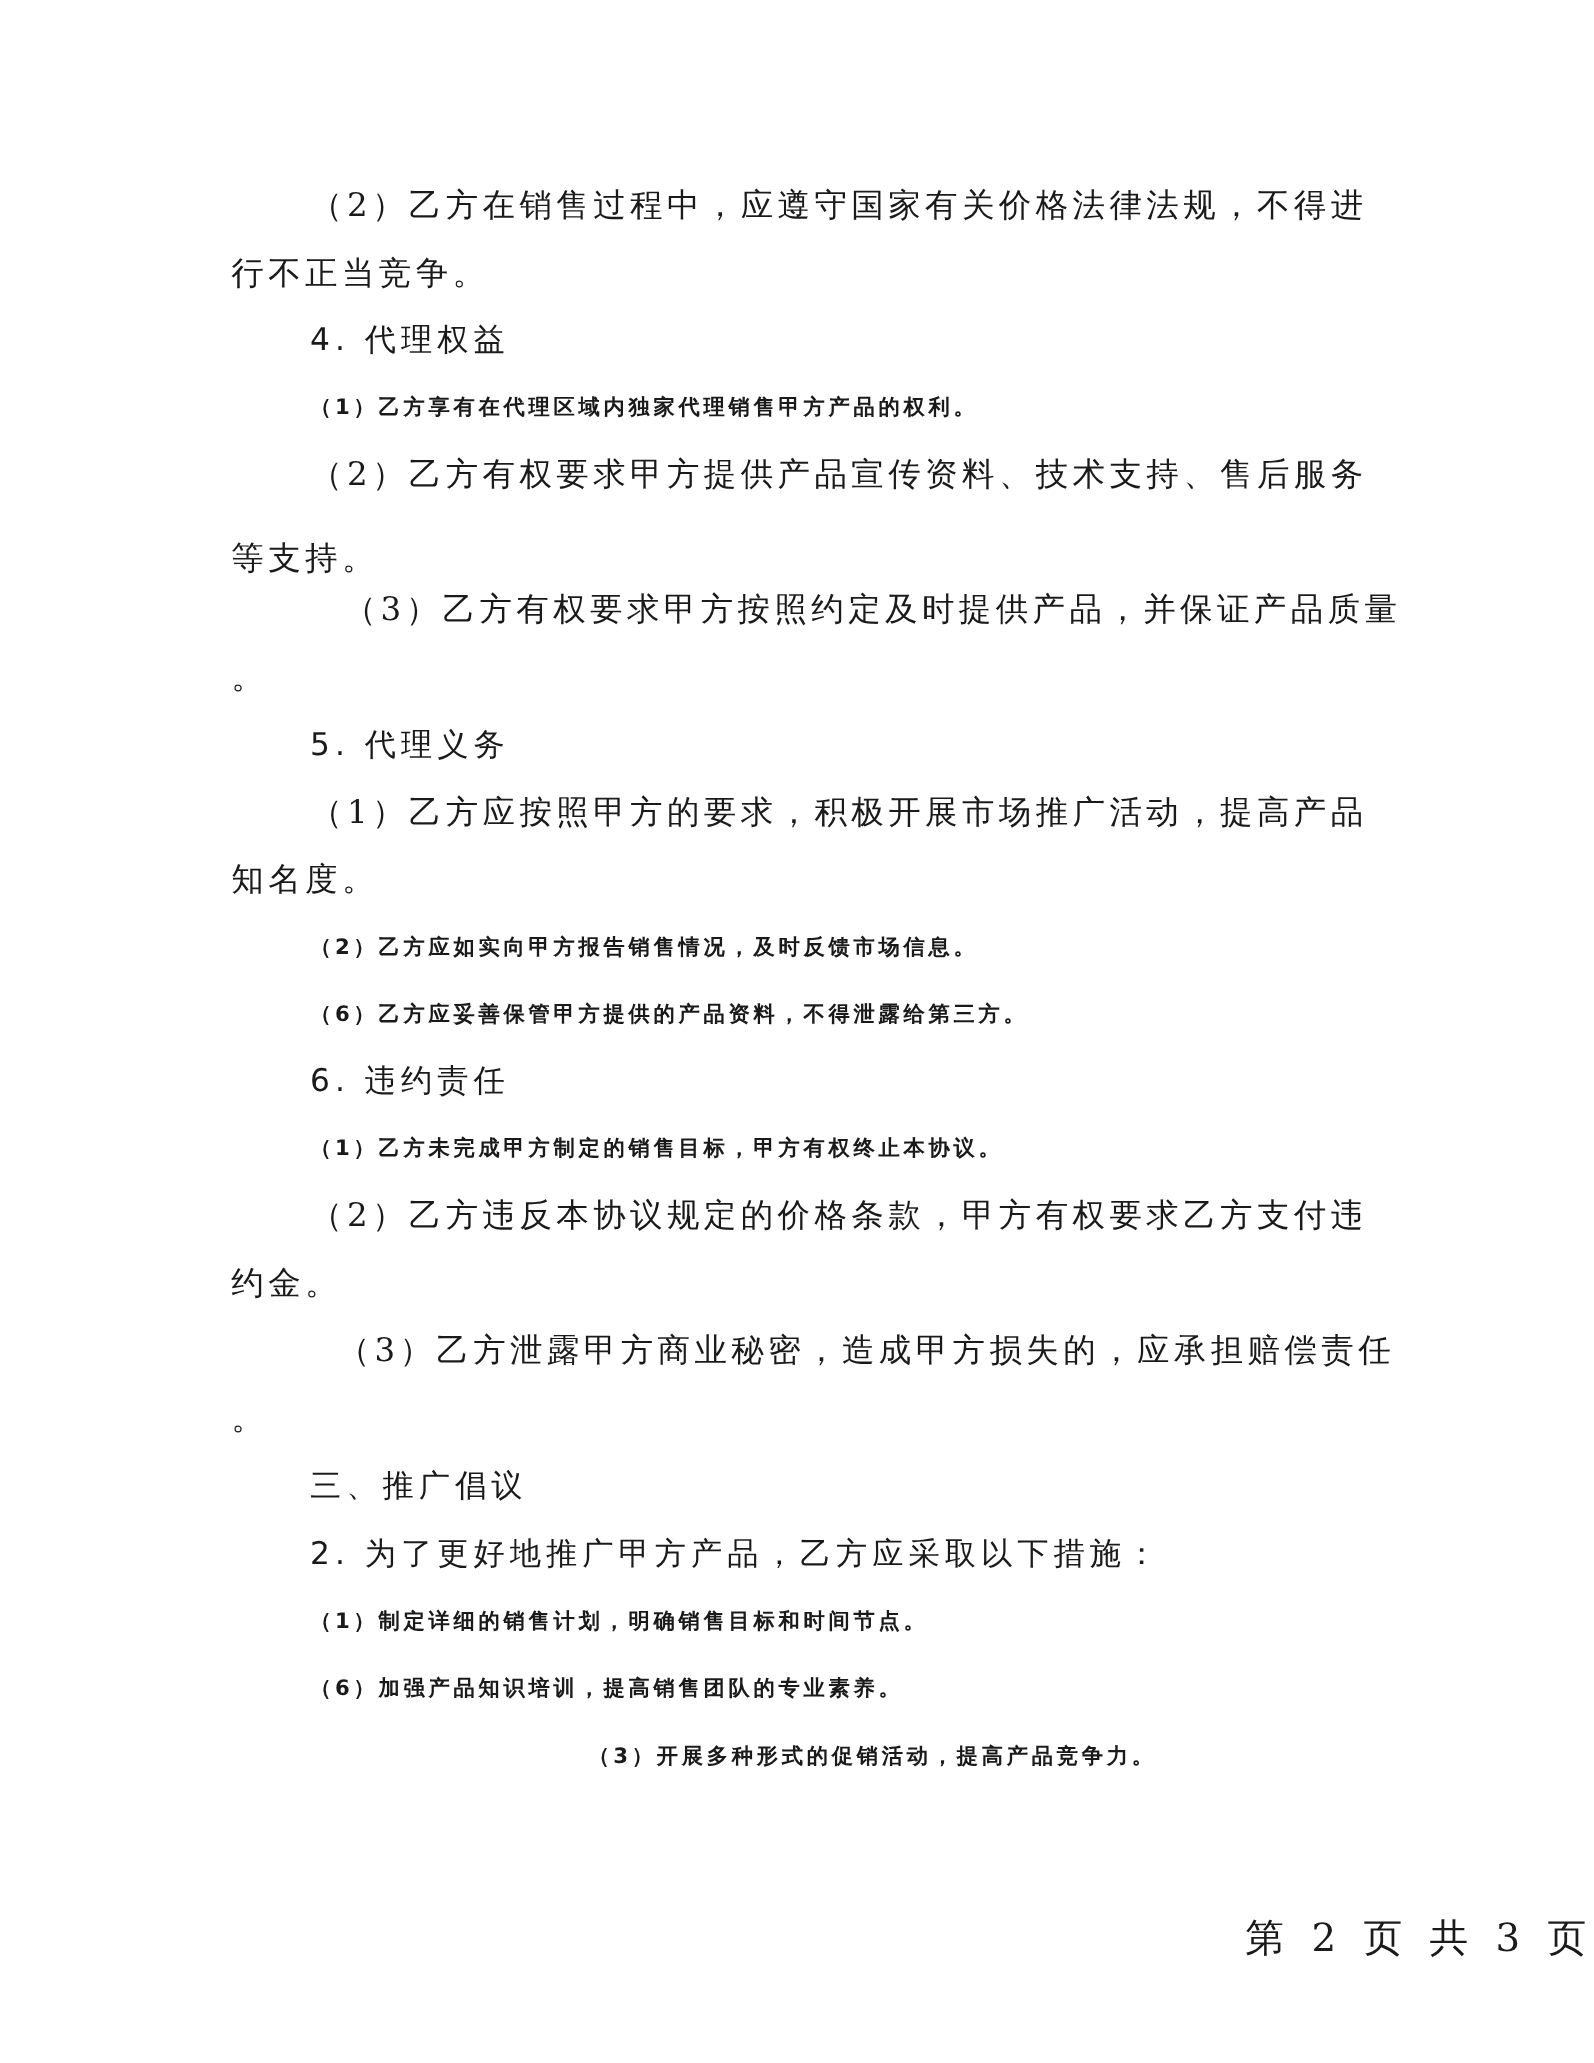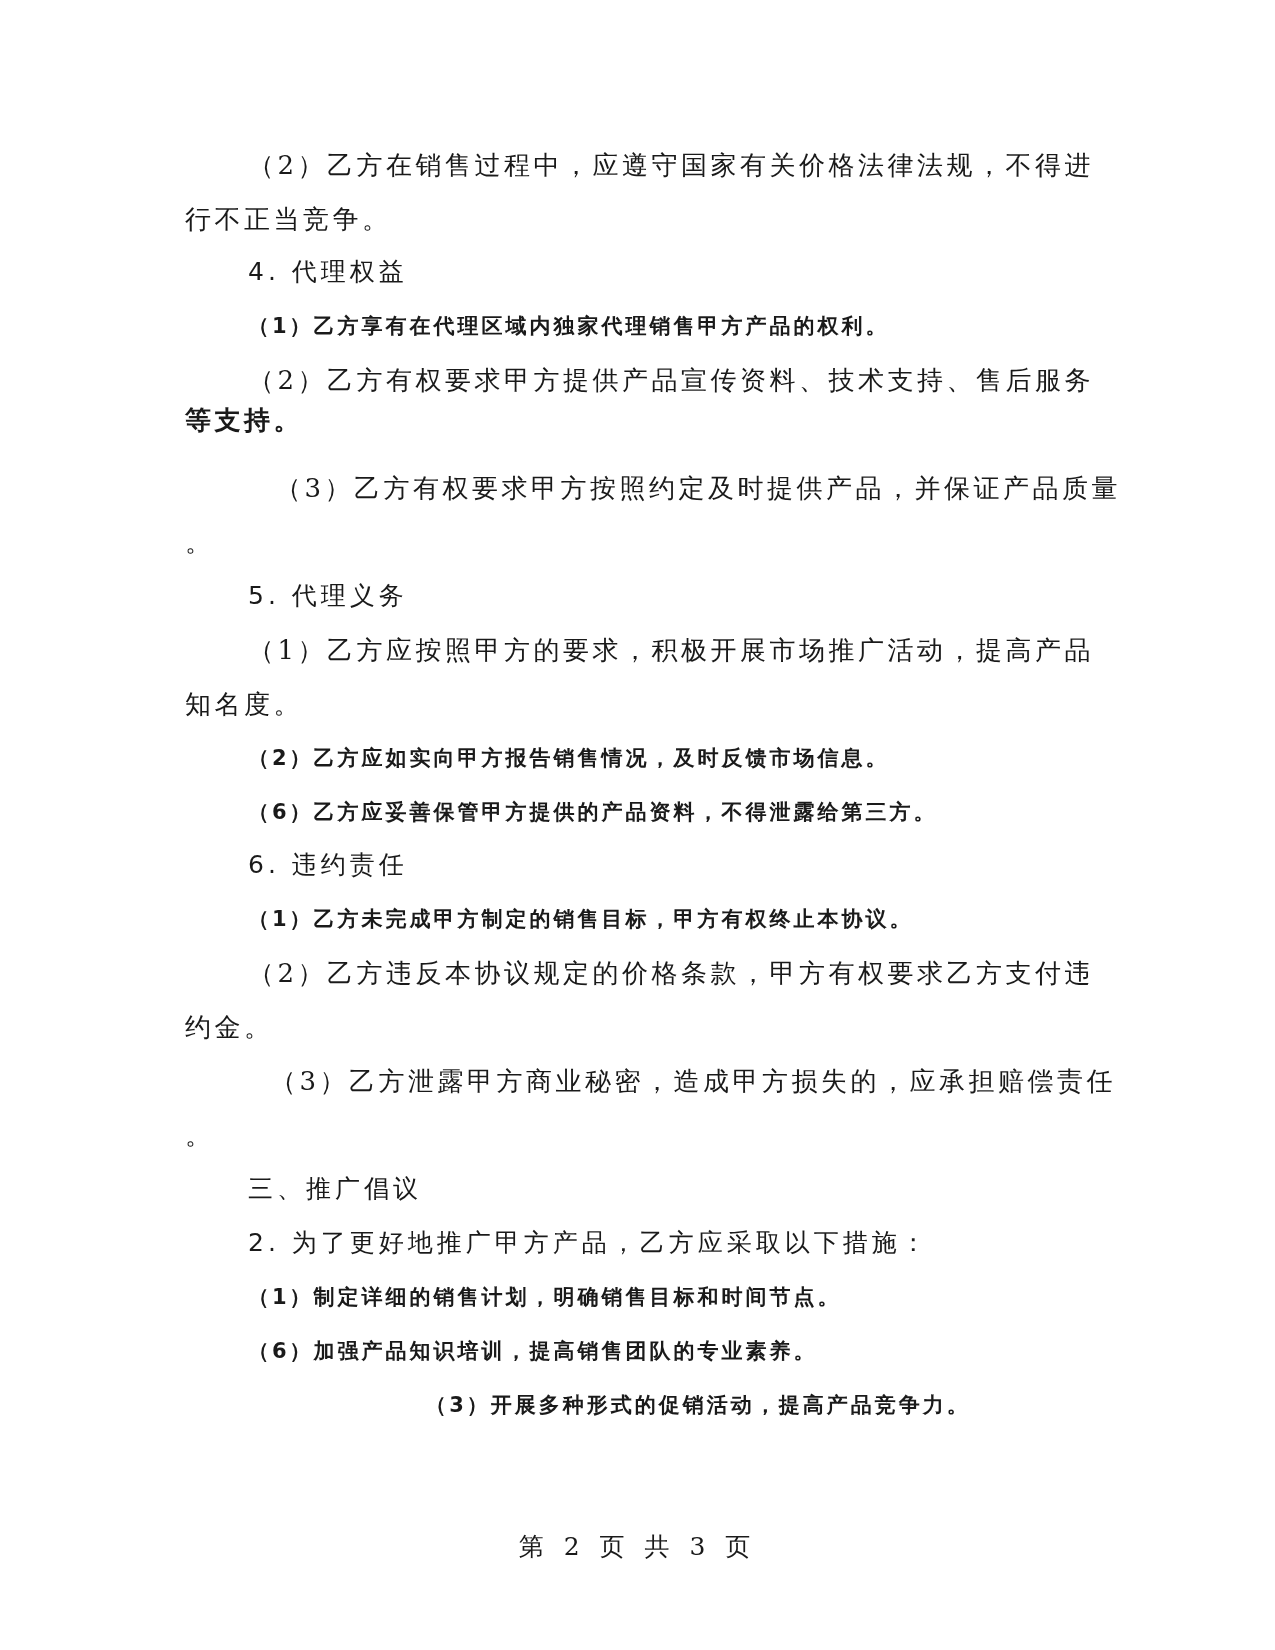--- a/index.html
+++ b/index.html
@@ -3,35 +3,35 @@
 <meta charset="utf-8">
 <style>
   html, body { margin:0; padding:0; background:#ffffff; }
   body { width:1275px; height:1650px; position:relative; overflow:hidden;
          font-family:"DejaVu Serif","Liberation Serif",serif; color:#1a1a1a; }
   .page { position:absolute; left:0; top:0; width:1253px; height:1650px; }
   .line { position:absolute; left:185px; width:900px; font-size:26px; letter-spacing:3.5px;
           white-space:nowrap; line-height:34px; }
   .indent { left:248px; }
   .heading { left:248px; font-family:"DejaVu Sans","Liberation Sans",sans-serif; font-size:25px; letter-spacing:4px; }
-  .bold { font-weight:bold; font-family:"DejaVu Sans","Liberation Sans",sans-serif; font-size:21px; letter-spacing:3px; }
-  .footer { position:absolute; top:1530px; left:0; width:1275px; text-align:center;
-            font-size:25px; letter-spacing:6px; }
+  .bold { font-weight:bold; font-family:"DejaVu Sans","Liberation Sans",sans-serif; font-size:17px; letter-spacing:3px; }
+  .footer { position:absolute; top:1530px; left:0; width:1275px; text-align:right;
+            font-size:31px; letter-spacing:6px; }
 </style>
 </head>
 <body>
 
 <div class="page">
   <div id="lines">
       <div class="line indent" style="top: 148px;">（2）乙方在销售过程中，应遵守国家有关价格法律法规，不得进</div>
       <div class="line" style="top: 202px;">行不正当竞争。</div>
       <div class="line heading" style="top: 255px;">4. 代理权益</div>
       <div class="line indent bold" style="top: 309px;">（1）乙方享有在代理区域内独家代理销售甲方产品的权利。</div>
       <div class="line indent" style="top: 363px;">（2）乙方有权要求甲方提供产品宣传资料、技术支持、售后服务</div>
-      <div class="line" style="top: 403px; font-weight: bold;">等支持。</div>
+      <div class="line" style="top: 430px;">等支持。</div>
       <div class="line indent" style="top: 471px; text-align: center;">（3）乙方有权要求甲方按照约定及时提供产品，并保证产品质量</div>
       <div class="line" style="top: 525px;">。</div>
       <div class="line heading" style="top: 579px;">5. 代理义务</div>
       <div class="line indent" style="top: 633px;">（1）乙方应按照甲方的要求，积极开展市场推广活动，提高产品</div>
       <div class="line" style="top: 687px;">知名度。</div>
       <div class="line indent bold" style="top: 741px;">（2）乙方应如实向甲方报告销售情况，及时反馈市场信息。</div>
       <div class="line indent bold" style="top: 795px;">（6）乙方应妥善保管甲方提供的产品资料，不得泄露给第三方。</div>
       <div class="line heading" style="top: 848px;">6. 违约责任</div>
       <div class="line indent bold" style="top: 902px;">（1）乙方未完成甲方制定的销售目标，甲方有权终止本协议。</div>
       <div class="line indent" style="top: 956px;">（2）乙方违反本协议规定的价格条款，甲方有权要求乙方支付违</div>

